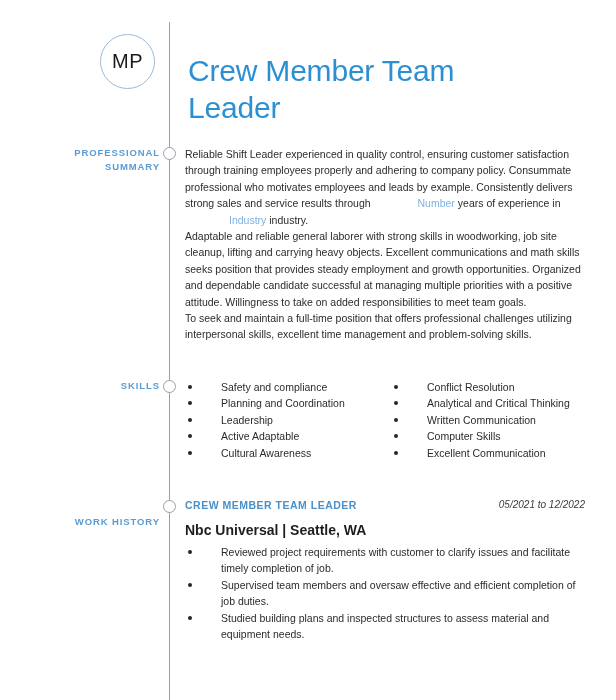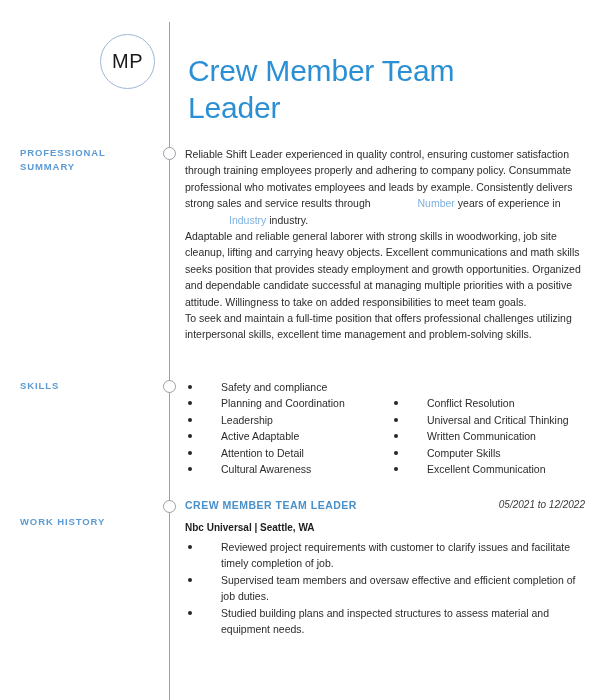--- a/index.html
+++ b/index.html
@@ -71,21 +71,21 @@
   
   .section {
     position: absolute;
     left: 0;
     width: 616px;
   }
   .sect-label {
     position: absolute;
     left: 20px;
     width: 140px;
-    text-align: left;
+    text-align: right;
     font-size: 9.5px;
     font-weight: bold;
     letter-spacing: 0.9px;
     line-height: 14px;
     color: #5b9bd5;
     text-transform: uppercase;
   }
   .node {
     position: absolute;
     left: 163px;
@@ -112,21 +112,20 @@
   }
   .ph {
     color: #7fb2e0;
     padding-left: 44px;
   }
 
   
   .skills-cols {
     display: flex;
     gap: 12px;
-    align-items: flex-end;
   }
   .skills-col {
     width: 200px;
   }
   ul.bullets {
     list-style: none;
     margin: 0;
     padding: 0;
   }
   ul.bullets li {
@@ -166,21 +165,21 @@
   .job-dates {
     position: absolute;
     right: 0;
     top: 0;
     font-size: 10px;
     font-style: italic;
     color: #3a3a3a;
     white-space: nowrap;
   }
   .job-company {
-    font-size: 10px;
+    font-size: 14px;
     font-weight: bold;
     color: #1e1e1e;
     margin-top: 8px;
     margin-bottom: 6px;
   }
   ul.duties {
     list-style: none;
     margin: 0;
     padding: 0;
   }
@@ -230,28 +229,27 @@
     <div class="sect-label" style="top:0px;">Skills</div>
     <div class="node" style="top:1px;"></div>
     <div class="sect-body">
       <div class="skills-cols">
         <div class="skills-col">
           <ul class="bullets" id="skills-left">
               <li>Safety and compliance</li>
               <li>Planning and Coordination</li>
               <li>Leadership</li>
               <li>Active Adaptable</li>
-              <li>Attention to Detail</li>
               <li>Cultural Awareness</li>
             </ul>
         </div>
         <div class="skills-col">
           <ul class="bullets" id="skills-right">
               <li>Conflict Resolution</li>
-              <li>Universal and Critical Thinking</li>
+              <li>Analytical and Critical Thinking</li>
               <li>Written Communication</li>
               <li>Computer Skills</li>
               <li>Excellent Communication</li>
             </ul>
         </div>
       </div>
     </div>
   </div>
 
   <div class="section" style="top:499px;">

